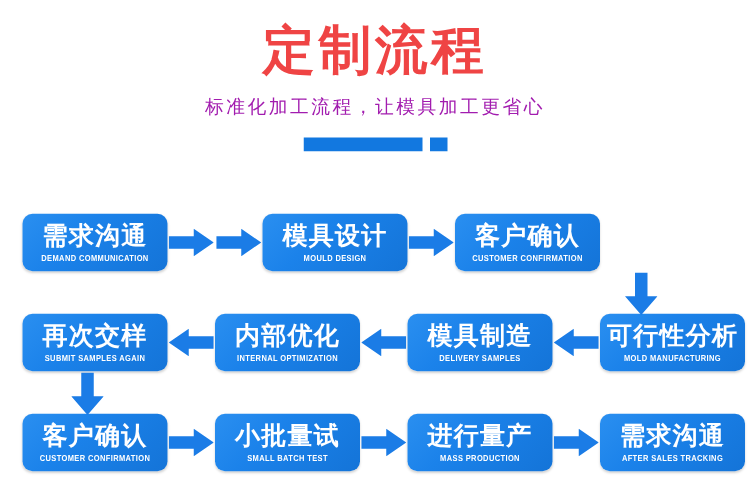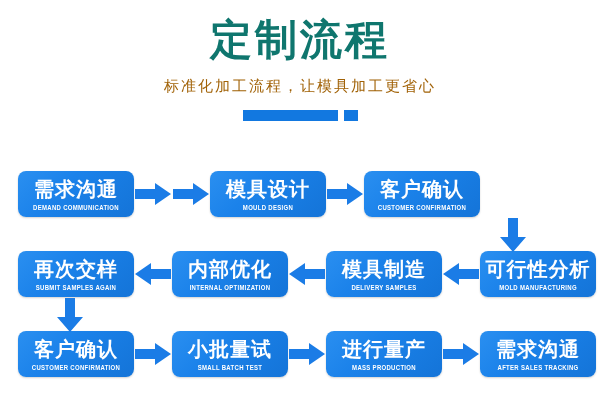--- a/index.html
+++ b/index.html
@@ -17,29 +17,29 @@
 
   
   .header {
     width: 600px;
     padding-top: 14px;
     text-align: center;
   }
   .main-title {
     font-size: 42px;
     font-weight: bold;
-    color: #0f766e;
+    color: #ef4444;
     letter-spacing: 3px;
     line-height: 52px;
     margin: 0;
     font-family: "Liberation Sans", "DejaVu Sans", sans-serif;
   }
   .sub-title {
     font-size: 15px;
-    color: #a16207;
+    color: #a21caf;
     letter-spacing: 2px;
     margin: 10px 0 0 0;
     line-height: 20px;
     text-align: center;
   }
   .divider {
     margin-top: 14px;
     display: flex;
     justify-content: center;
     align-items: center;

